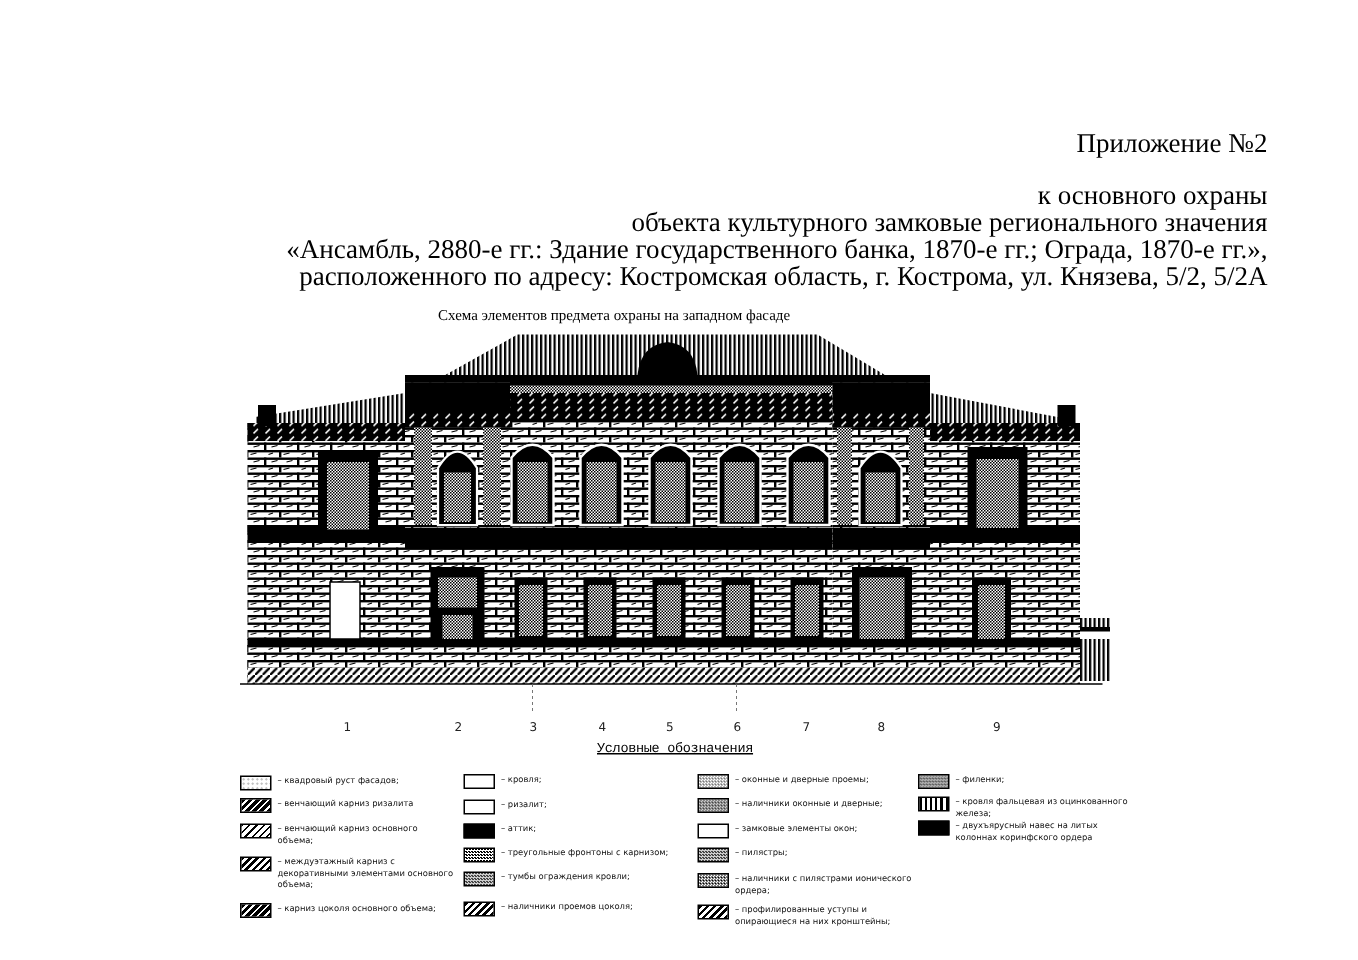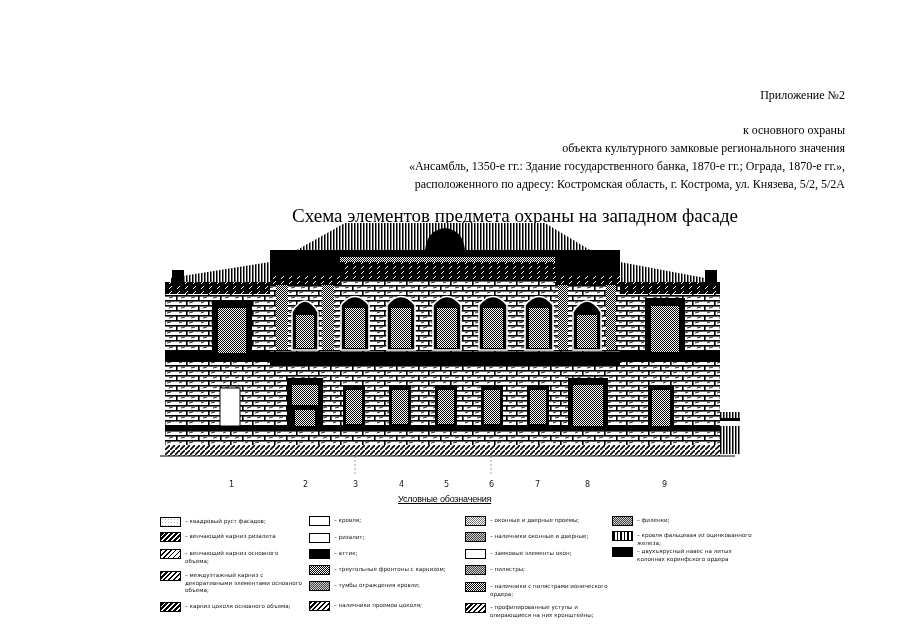--- a/index.html
+++ b/index.html
@@ -1,43 +1,43 @@
 <!DOCTYPE html>
 <html><head>
 <meta charset="utf-8">
 <style>
   html, body { margin: 0; padding: 0; background: #ffffff; }
   body { width: 905px; height: 640px; position: relative; overflow: hidden; font-family: "Liberation Serif", "DejaVu Serif", serif; color: #000; }
-  .hdr { position: absolute; right: 60px; text-align: center; font-size: 12px; line-height: 18px; white-space: nowrap; }
+  .hdr { position: absolute; right: 60px; text-align: center; font-size: 18px; line-height: 18px; white-space: nowrap; }
   #appendix { top: 108px; }
-  #scheme-title { position: absolute; left: 292px; top: 205px; font-size: 19px; white-space: nowrap; }
+  #scheme-title { position: absolute; left: 292px; top: 205px; font-size: 10px; white-space: nowrap; }
   #facade { position: absolute; left: 0; top: 0; }
   .axis-num { position: absolute; top: 480px; font-size: 8px; font-family: "DejaVu Sans", sans-serif; color: #222; }
-  #legend-title { position: absolute; left: 398px; top: 494px; font-size: 9px; font-family: Liberation Sans, sans-serif; text-decoration: underline; letter-spacing: -0.2px; }
+  #legend-title { position: absolute; left: 398px; top: 494px; font-size: 9px; font-family: Liberation Mono, monospace; text-decoration: underline; letter-spacing: -0.2px; }
   .lg { position: absolute; font-family: "DejaVu Sans", sans-serif; font-size: 5.6px; line-height: 7.5px; display: flex; align-items: flex-start; color: #111; }
   .sw { width: 21px; height: 10px; border: 1px solid #000; flex: none; margin-right: 4px; box-sizing: border-box; }
   .lg .txt { width: 118px; padding-top: 1px; }
   .s-dots { background: radial-gradient(#bbb 0.6px, #fff 0.8px) 0 0/3px 3px; }
   .s-hatch { background: repeating-linear-gradient(135deg, #000 0 1.6px, #fff 1.6px 3.4px); }
   .s-hatch-l { background: repeating-linear-gradient(135deg, #000 0 1px, #fff 1px 3.4px); }
   .s-hatch-d { background: repeating-linear-gradient(135deg, #000 0 2.2px, #fff 2.2px 3.4px); }
   .s-white { background: #fff; }
   .s-black { background: #000; }
   .s-checker { background: repeating-conic-gradient(#000 0 25%, #fff 0 50%) 0 0/2px 2px; }
   .s-checker-l { background: repeating-conic-gradient(#777 0 25%, #fff 0 50%) 0 0/2px 2px; }
   .s-checker-m { background: repeating-conic-gradient(#444 0 25%, #ccc 0 50%) 0 0/2px 2px; }
   .s-vbars { background: repeating-linear-gradient(90deg, #000 0 1.5px, #fff 1.5px 3.5px); }
 </style>
 </head>
 <body>
 
 <div class="hdr" id="appendix" style="top:86px;">Приложение №2</div>
 <div class="hdr" style="top:121px;">к основного охраны</div>
 <div class="hdr" style="top:139px;">объекта культурного замковые регионального значения</div>
-<div class="hdr" style="top:157px;">«Ансамбль, 1350-е гг.: Здание государственного банка, 1870-е гг.; Ограда, 1870-е гг.»,</div>
+<div class="hdr" style="top:157px;">«Ансамбль, 2880-е гг.: Здание государственного банка, 1870-е гг.; Ограда, 1870-е гг.»,</div>
 <div class="hdr" style="top:175px;">расположенного по адресу: Костромская область, г. Кострома, ул. Князева, 5/2, 5/2А</div>
 
 <div id="scheme-title">Схема элементов предмета охраны на западном фасаде</div>
 
 <svg id="facade" width="905" height="640" viewBox="0 0 905 640" xmlns="http://www.w3.org/2000/svg">
   <defs>
     <pattern id="brick" width="22" height="10" patternUnits="userSpaceOnUse">
       <rect width="22" height="10" fill="#fff"></rect>
       <rect x="0" y="0" width="22" height="1.6" fill="#000"></rect>
       <rect x="0" y="5" width="22" height="1.6" fill="#000"></rect>

